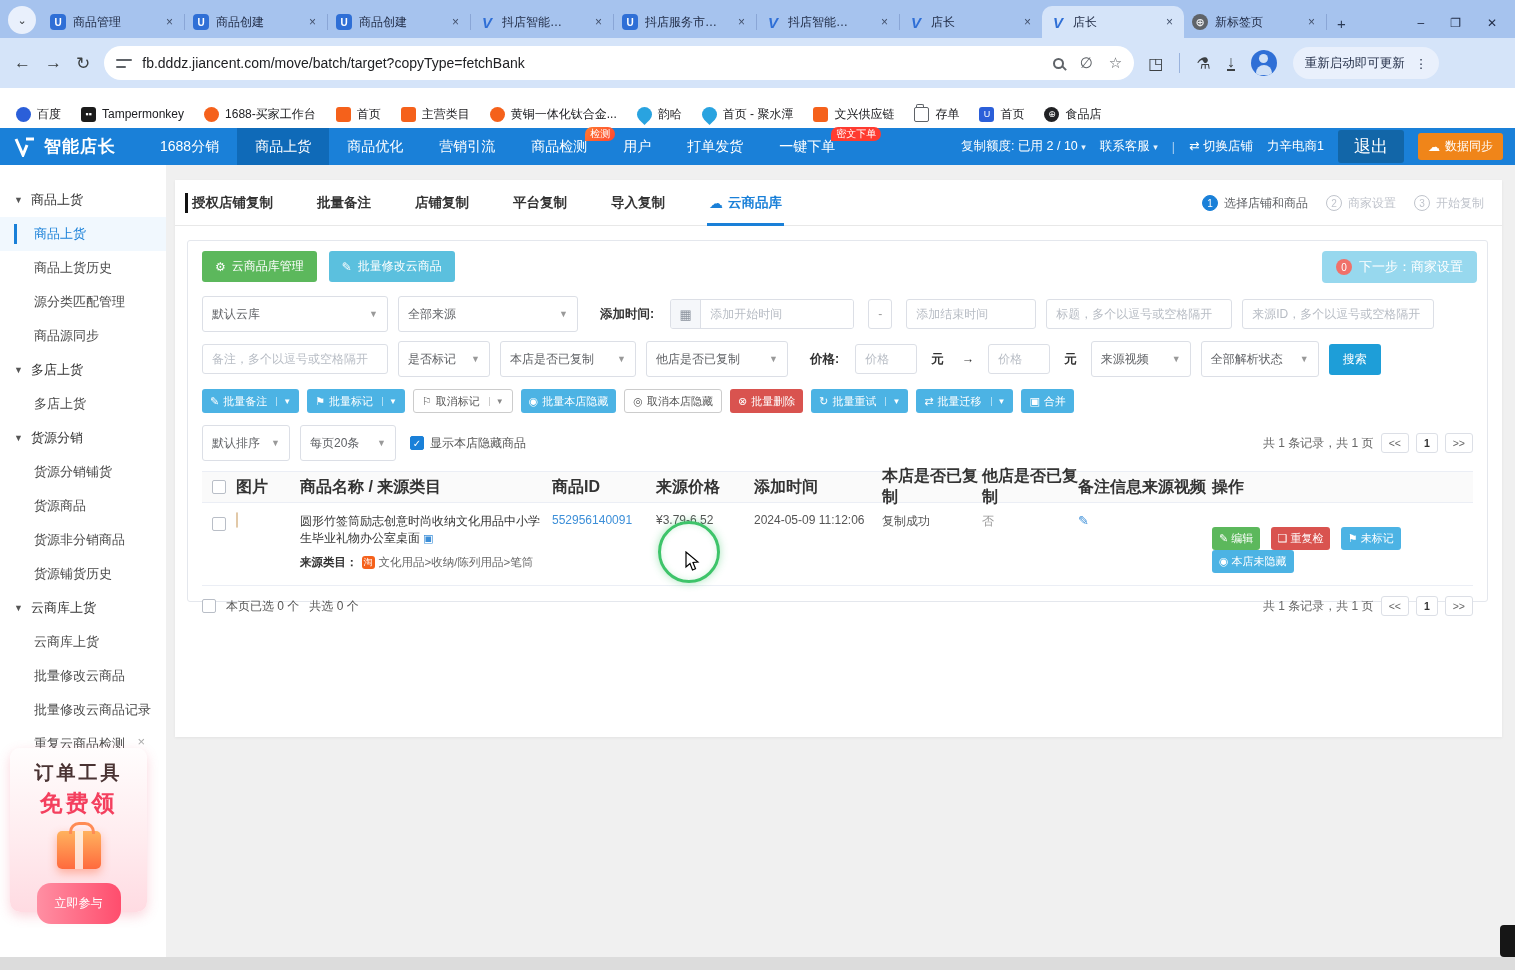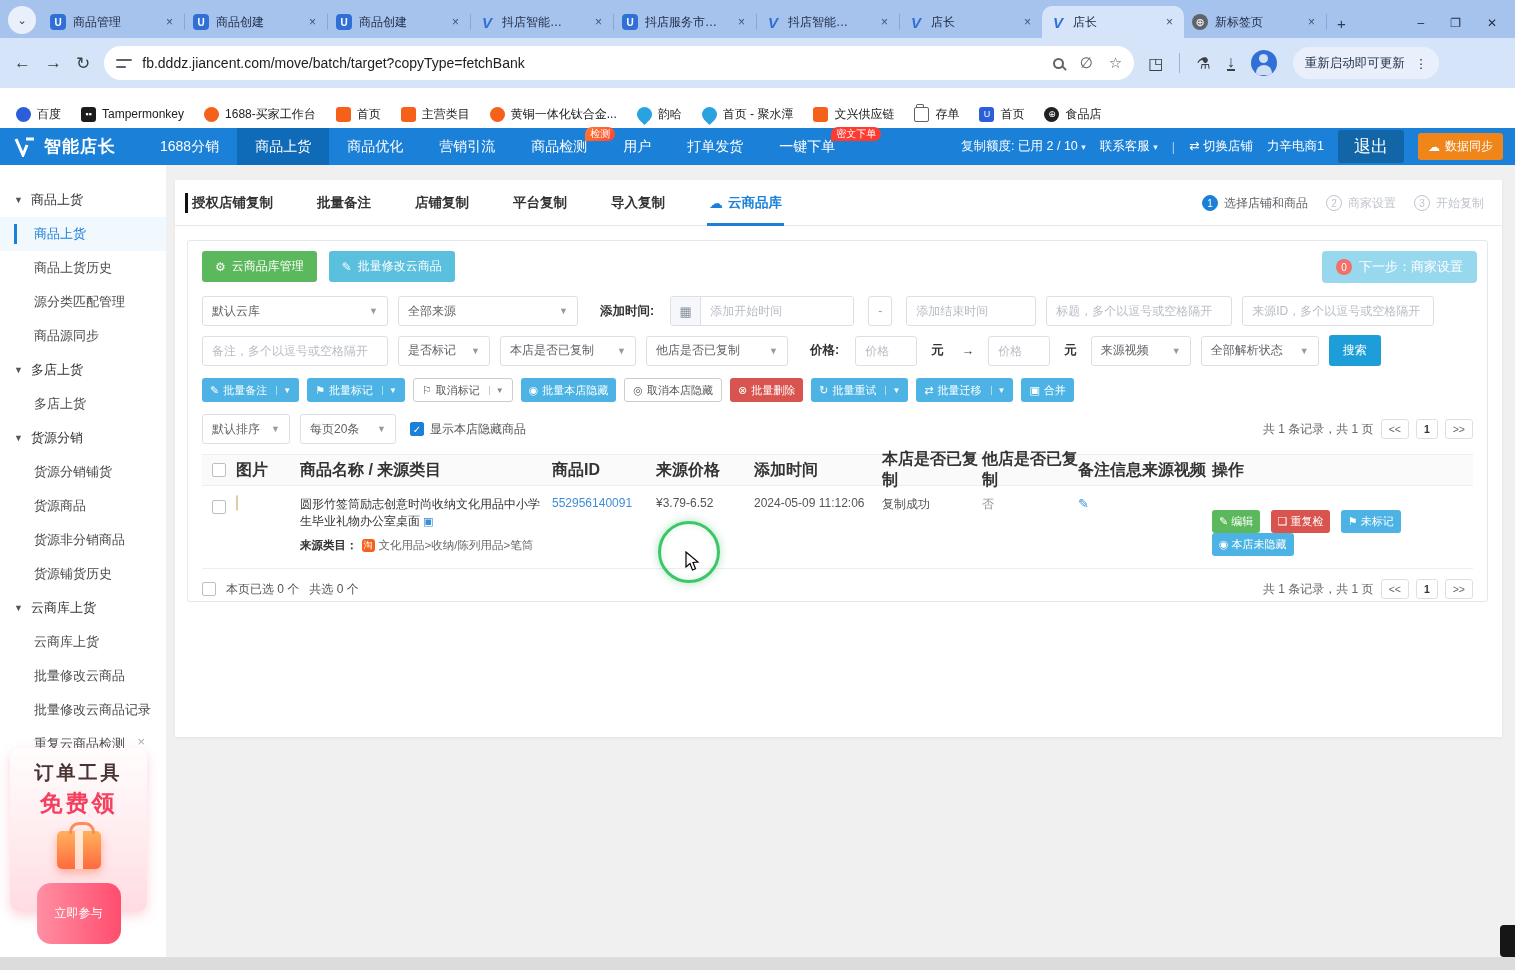--- a/index.html
+++ b/index.html
@@ -85,21 +85,21 @@
   .step.on .stepnum { background:#1a80d8; border-color:#1a80d8; color:#fff; }
 
   #box { position:absolute; left:12px; right:14px; top:60px; height:362px; border:1px solid #e4e7ed; border-radius:3px; padding:10px 14px; }
   .row { display:flex; align-items:center; }
   .btn { display:inline-flex; align-items:center; gap:6px; border-radius:3px; font-size:12px; padding:7px 13px; color:#fff; }
   .btn-green { background:#5cb85c; }
   .btn-lblue { background:#5bc0de; }
   .nextbtn { position:absolute; right:10px; top:10px; background:#97d8ee; color:#fff; border-radius:4px; font-size:13px; padding:7px 14px; display:flex; align-items:center; gap:7px; }
   .nextbtn .zero { width:16px; height:16px; border-radius:50%; background:#f0716a; color:#fff; font-size:10px; display:flex; align-items:center; justify-content:center; }
 
-  .sel { display:inline-flex; justify-content:space-between; align-items:center; border:1px solid #dcdfe6; border-radius:3px; height:30px; padding:0 9px; font-size:12px; color:#606266; background:#fff; }
+  .sel { display:inline-flex; justify-content:space-between; align-items:center; border:1px solid #dcdfe6; border-radius:3px; height:36px; padding:0 9px; font-size:12px; color:#606266; background:#fff; }
   .sel .cv { font-size:9px; color:#999; margin-left:8px; }
   .inp { border:1px solid #dcdfe6; border-radius:3px; height:30px; padding:0 9px; font-size:12px; color:#606266; background:#fff; font-family:inherit; }
   .inp::placeholder { color:#b7bcc4; }
   .flabel { font-size:12.5px; font-weight:bold; color:#333; margin:0 6px 0 12px; white-space:nowrap; }
   .dgrp { display:flex; align-items:stretch; border:1px solid #dcdfe6; border-radius:3px; height:30px; overflow:hidden; }
   .dgrp .cal { width:30px; background:#f5f7fa; border-right:1px solid #dcdfe6; display:flex; align-items:center; justify-content:center; color:#8a919c; font-size:13px; }
   .dgrp input { border:none; outline:none; padding:0 9px; font-size:12px; width:152px; color:#606266; }
   .dgrp input::placeholder { color:#b7bcc4; }
   .dsep { width:24px; height:30px; border:1px solid #dcdfe6; border-radius:3px; display:flex; align-items:center; justify-content:center; color:#999; font-size:12px; margin:0 4px; }
   .unit { font-size:12.5px; font-weight:bold; color:#333; margin:0 4px; }
@@ -136,21 +136,21 @@
   .foot { display:flex; align-items:center; margin-top:10px; font-size:12px; color:#555; gap:10px; }
 
   
   #promo { position:absolute; left:10px; top:748px; width:137px; height:164px; background:linear-gradient(180deg,#fffdfd 0%,#ffecef 55%,#ffdbe2 100%); border-radius:10px; box-shadow:0 4px 12px rgba(240,90,120,.25); text-align:center; padding-top:12px; }
   #promo .x { position:absolute; top:-14px; right:2px; color:#aaa; font-size:13px; }
   .promo-title { font-size:19px; font-weight:bold; color:#4a3333; letter-spacing:3px; }
   .promo-sub { font-size:23px; font-weight:bold; color:#f43f5e; letter-spacing:3px; margin-top:2px; }
   .gift { width:44px; height:38px; margin:12px auto 0; background:linear-gradient(180deg,#ffb25e,#ff6a3d); border-radius:5px; position:relative; box-shadow:0 4px 10px rgba(255,106,61,.45); }
   .gift::before { content:""; position:absolute; left:18px; top:0; bottom:0; width:8px; background:rgba(255,255,255,.75); }
   .gift::after { content:""; position:absolute; left:12px; top:-9px; width:20px; height:9px; border:3px solid #ff8b55; border-bottom:none; border-radius:10px 10px 0 0; }
-  .promo-btn { display:inline-block; margin-top:14px; background:linear-gradient(90deg,#ff8fa3,#ff4d6d); color:#fff; font-size:12px; padding:22px 18px; border-radius:14px; }
+  .promo-btn { display:inline-block; margin-top:14px; background:linear-gradient(90deg,#ff8fa3,#ff4d6d); color:#fff; font-size:12px; padding:12px 18px; border-radius:14px; }
 
   
   #cursor-ring { position:absolute; left:658px; top:521px; width:62px; height:62px; border-radius:50%; border:3px solid #3ec46a; box-shadow:0 0 8px rgba(62,196,106,.45), inset 0 0 6px rgba(62,196,106,.2); }
   #cursor { position:absolute; left:685px; top:551px; }
   #bottom-strip { position:absolute; left:0; bottom:0; width:100%; height:13px; background:#dcdcdc; }
   #corner-widget { position:absolute; right:0; bottom:13px; width:15px; height:32px; background:#161616; border-radius:4px 0 0 4px; }
 </style>
 </head>
 <body>
 

